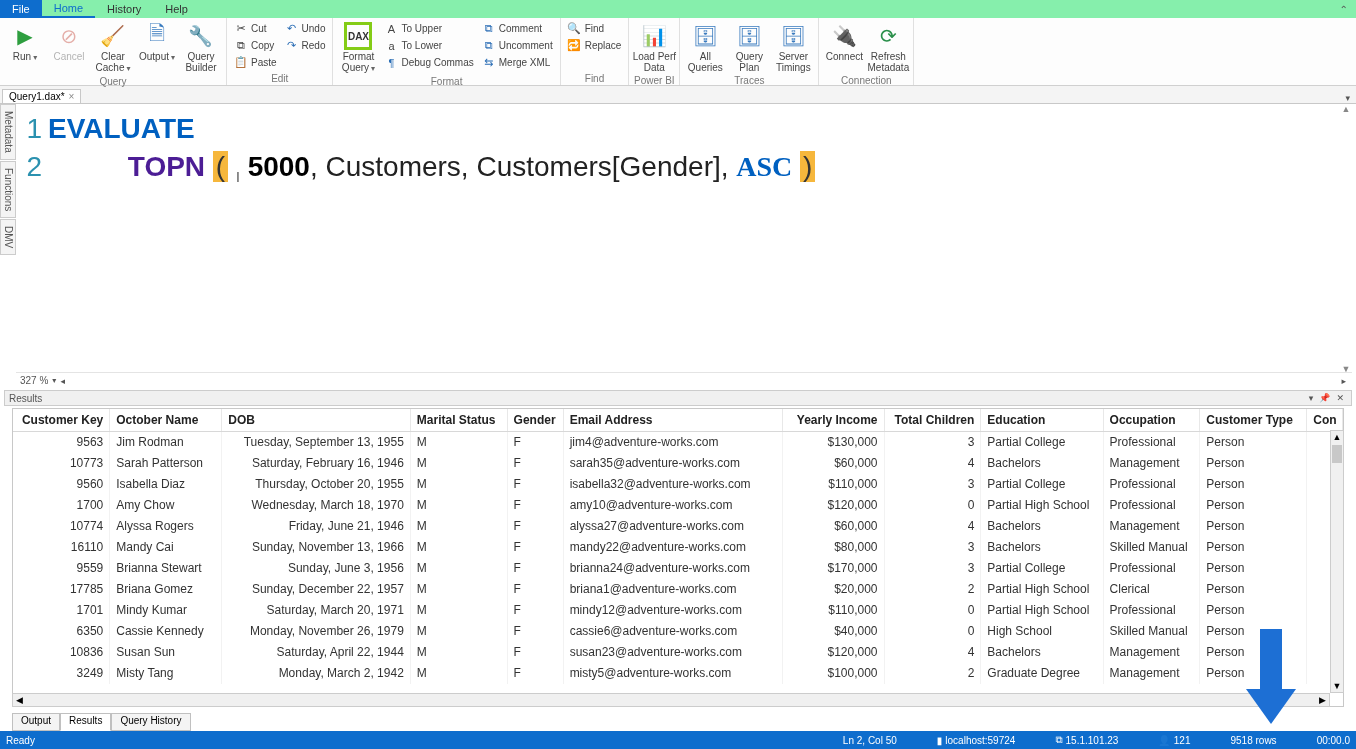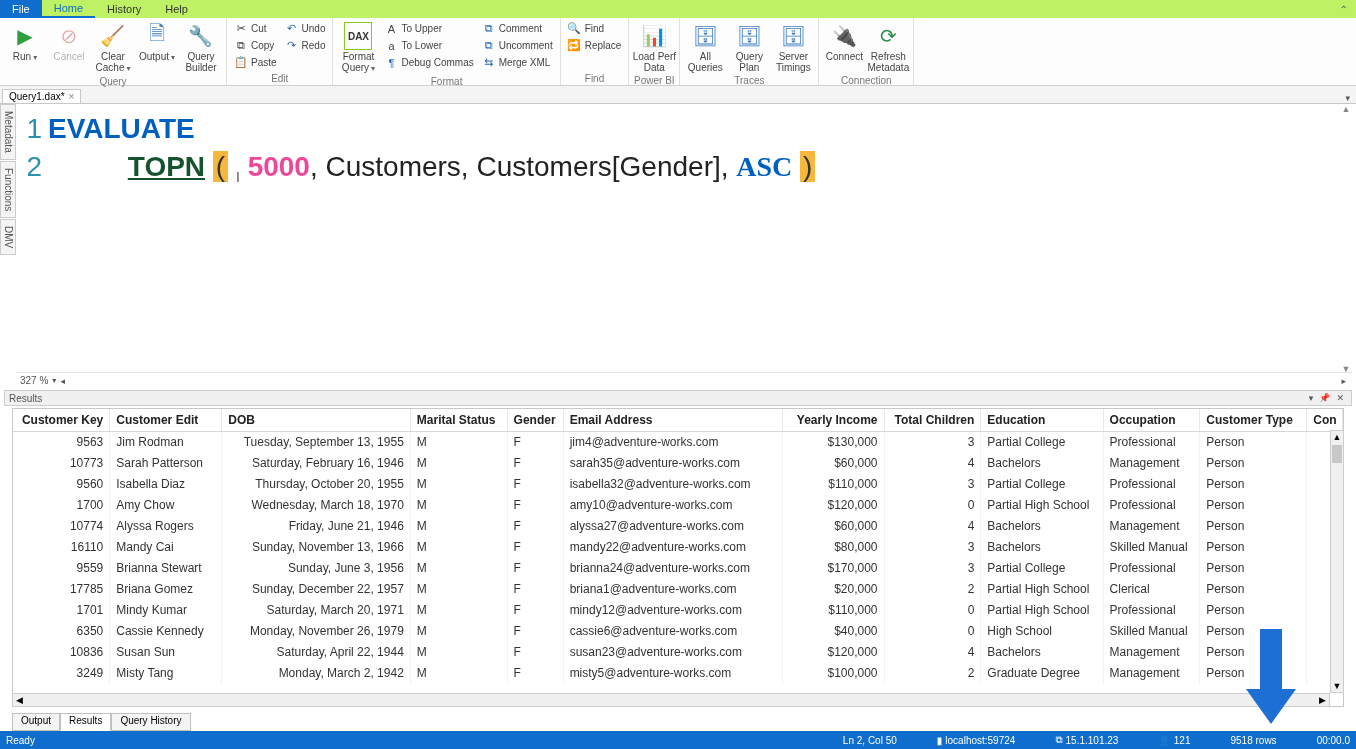--- a/index.html
+++ b/index.html
@@ -1,19 +1,19 @@
 <!DOCTYPE html>
 <html><head>
 <meta charset="utf-8">
 <style>
 * { box-sizing: border-box; margin: 0; padding: 0; font-family: "Segoe UI", Tahoma, sans-serif; }
 body { width: 1356px; height: 749px; overflow: hidden; background: #fff; position: relative; }
 
 
-.menubar { height: 18px; display: flex; align-items: center; font-size: 11px; background: #bef264; }
+.menubar { height: 18px; display: flex; align-items: center; font-size: 11px; background: #86efac; }
 .menubar .file { background: #0e6dcd; color: #fff; padding: 2px 12px; height: 18px; display: flex; align-items: center; }
 .menubar .tab { padding: 2px 12px; color: #333; cursor: pointer; }
 .menubar .tab.active { border-bottom: 2px solid #0e6dcd; color: #0e6dcd; }
 .menubar .spacer { flex: 1; }
 .menubar .caret-up { padding: 0 8px; color: #555; font-size: 10px; }
 
 
 .ribbon { height: 68px; border-bottom: 1px solid #d0d0d0; display: flex; font-size: 10px; color: #444; background: #fdfdfd; }
 .ribbon-group { border-right: 1px solid #e0e0e0; display: flex; flex-direction: column; padding: 2px 4px 0 4px; }
 .ribbon-group-body { flex: 1; display: flex; align-items: flex-start; gap: 2px; }
@@ -37,23 +37,23 @@
 
 .sidetabs { position: absolute; left: 0; top: 104px; width: 16px; display: flex; flex-direction: column; }
 .sidetab { writing-mode: vertical-rl; font-size: 10px; padding: 6px 1px; border: 1px solid #ccc; background: #f4f4f4; color: #555; cursor: pointer; margin-bottom: 1px; }
 
 
 .editor-wrap { position: absolute; left: 16px; right: 4px; top: 104px; height: 274px; background: #fff; }
 .editor { display: flex; font-family: Consolas, monospace; font-size: 28px; padding-top: 6px; }
 .gutter { width: 32px; text-align: right; color: #2b91af; padding-right: 6px; line-height: 38px; }
 .code { flex: 1; line-height: 38px; }
 .code .kw { color: #0060c0; font-weight: 600; }
-.code .fn { color: #14532d; font-weight: 600; text-decoration: underline; }
+.code .fn { color: #4c1d95; font-weight: 600; }
 .code .paren { background: #f6b73c; color: #333; padding: 0 3px; }
-.code .num { color: #ec4899; font-weight: 600; }
+.code .num { color: #000000; font-weight: 600; }
 .code .ident { color: #222; }
 .code .kw2 { color: #0060c0; font-weight: 600; font-family: Liberation Serif, serif; }
 .indent { display: inline-block; width: 72px; }
 
 
 .zoombar { position: absolute; left: 16px; right: 4px; top: 372px; height: 16px; font-size: 10px; color: #555; display: flex; align-items: center; gap: 4px; padding-left: 4px; border-top: 1px solid #e4e4e4; }
 .zoombar .spacer { flex: 1; }
 
 
 .results-header { position: absolute; left: 4px; right: 4px; top: 390px; height: 16px; font-size: 10px; background: #f0f0f0; border: 1px solid #ccc; display: flex; align-items: center; padding: 0 4px; color: #555; }
@@ -159,21 +159,21 @@
             <span>Redo</span>
           </div>
       </div>
     </div>
     <div class="ribbon-group-label">Edit</div>
   </div>
 
   <div class="ribbon-group">
     <div class="ribbon-group-body">
       <div class="rbtn-lg">
-        <span class="icon" style="font-size:10px;font-weight:700;color:#333;border:1px solid #84cc16;padding:1px 2px">DAX</span>
+        <span class="icon" style="font-size:10px;font-weight:700;color:#333;border:3px solid #84cc16;padding:1px 2px">DAX</span>
         <span class="lbl drop-caret" style="white-space:pre">Format
 Query</span>
       </div>
       <div class="rbtn-col">
         <div class="rbtn-sm">
             <span class="icon">A</span>
             <span>To Upper</span>
           </div>
         <div class="rbtn-sm">
             <span class="icon">a</span>
@@ -339,21 +339,21 @@
         <col style="width:100px">
         <col style="width:95px">
       <col style="width:120px">
         <col style="width:95px">
         <col style="width:105px">
         <col style="width:35px">
     </colgroup>
     <thead>
         <tr id="grid-head">
           <th class="r">Customer Key</th>
-          <th>Customer Edit</th>
+          <th>October Name</th>
           <th>DOB</th>
           <th>Marital Status</th>
           <th>Gender</th>
           <th>Email Address</th>
           <th class="r">Yearly Income</th>
           <th class="r">Total Children</th>
           <th>Education</th>
           <th>Occupation</th>
           <th>Customer Type</th>
           <th>Con</th>

